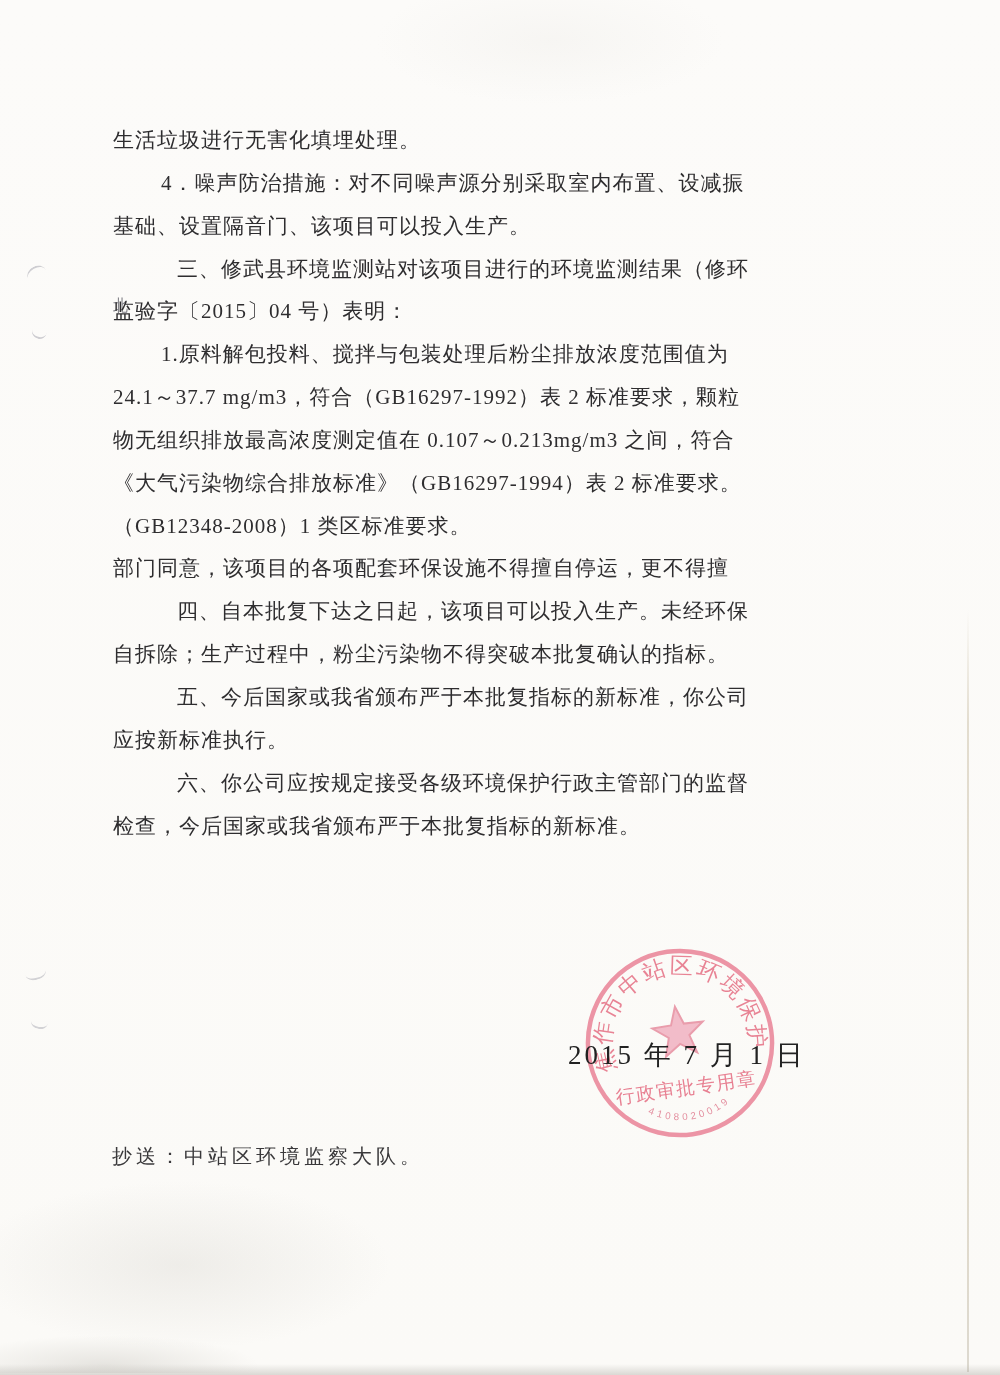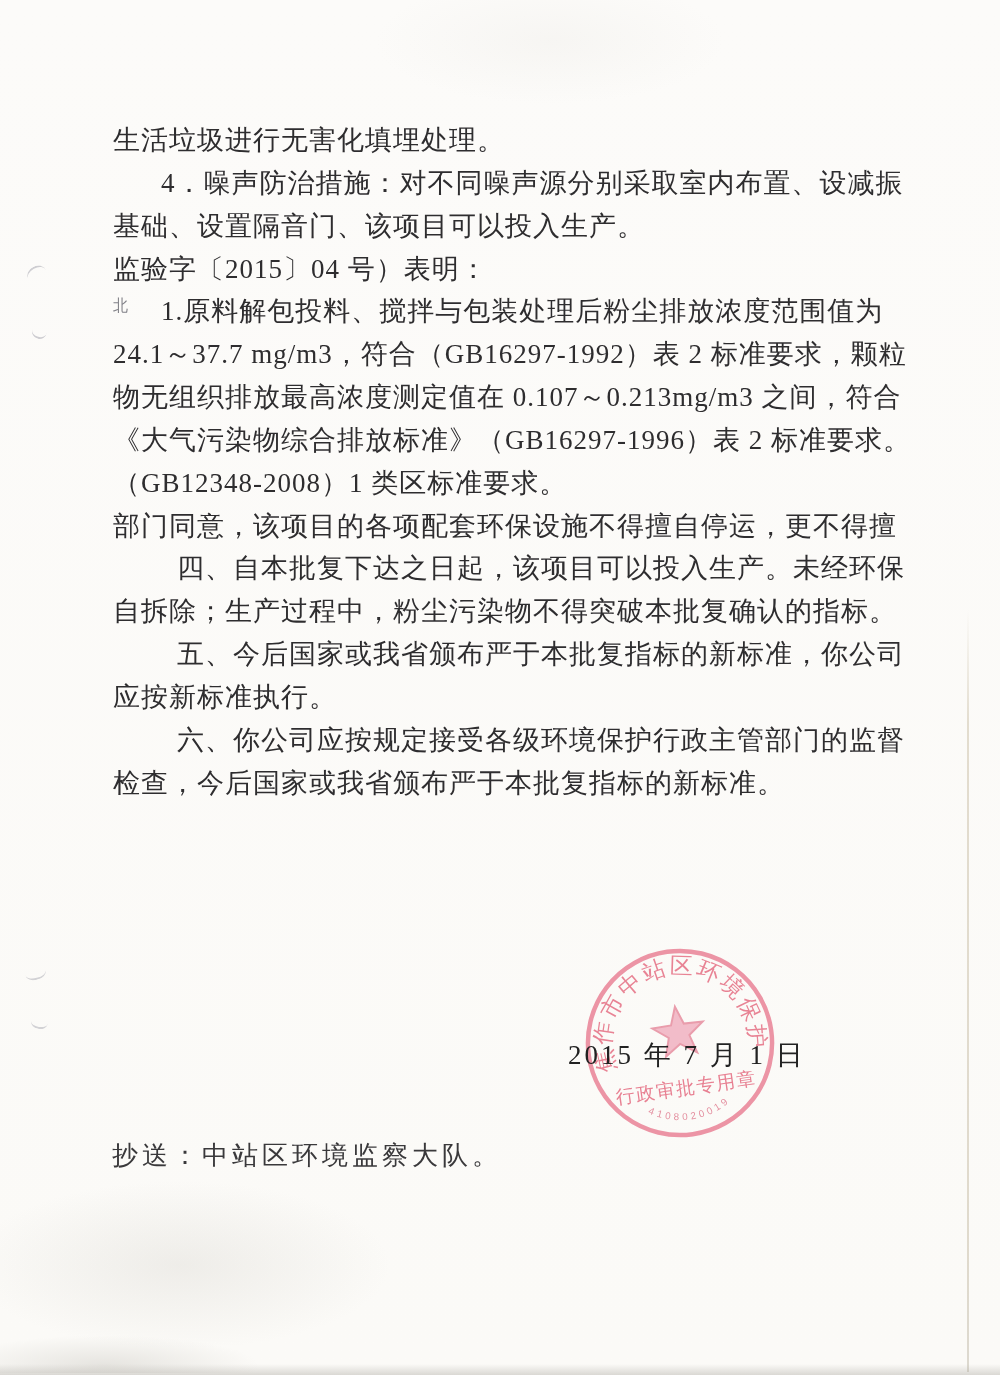--- a/index.html
+++ b/index.html
@@ -12,34 +12,34 @@
   .page{
     position:relative;width:1000px;height:1375px;
     background:
       radial-gradient(ellipse 300px 120px at 18% 92%, rgba(205,202,195,0.28), rgba(205,202,195,0) 70%),
       radial-gradient(ellipse 250px 90px at 55% 3%, rgba(222,220,214,0.18), rgba(222,220,214,0) 70%),
       linear-gradient(#fcfbf9,#fbfaf7);
   }
   
   .doc-lines{
     position:absolute;left:113px;top:119px;width:772px;
-    font-size:27px;color:#2e2d2f;
+    font-size:21px;color:#2e2d2f;
     letter-spacing:1px;
   }
   .ln{height:42.85px;line-height:42.85px;white-space:nowrap;}
   .ind1{padding-left:48px;}   
   .ind2{padding-left:64px;}   
   .date-line{
     position:absolute;left:568px;top:1038px;
     font-size:27px;line-height:34px;color:#222;
     letter-spacing:3px;white-space:nowrap;z-index:5;
   }
   .cc-line{
     position:absolute;left:112px;top:1136px;
-    font-size:26px;line-height:40px;color:#3a393b;
+    font-size:20px;line-height:40px;color:#3a393b;
     letter-spacing:4px;white-space:nowrap;
   }
   
   .seal{
     position:absolute;left:581px;top:944px;width:198px;height:198px;
     transform:rotate(-8deg);z-index:3;opacity:0.92;
   }
   .seal text{font-family:"Liberation Sans","DejaVu Sans",sans-serif;}
   
   .smudge{position:absolute;border-radius:50%;opacity:.55;}
@@ -76,25 +76,26 @@
   <div class="smudge sm4"></div>
   <div class="bleed">北</div>
   <div class="fold-line"></div>
   <div class="corner-blot"></div>
   <div class="bottom-shade"></div>
 
   <div class="doc-lines">
     <div class="ln">生活垃圾进行无害化填埋处理。</div>
     <div class="ln ind1">4．噪声防治措施：对不同噪声源分别采取室内布置、设减振</div>
     <div class="ln">基础、设置隔音门、该项目可以投入生产。</div>
+    <div class="ln ind2">三、修武县环境监测站对该项目进行的环境监测结果（修环</div>
     <div class="ln">监验字〔2015〕04 号）表明：</div>
     <div class="ln ind1">1.原料解包投料、搅拌与包装处理后粉尘排放浓度范围值为</div>
     <div class="ln">24.1～37.7 mg/m3，符合（GB16297-1992）表 2 标准要求，颗粒</div>
     <div class="ln">物无组织排放最高浓度测定值在 0.107～0.213mg/m3 之间，符合</div>
-    <div class="ln">《大气污染物综合排放标准》（GB16297-1996）表 2 标准要求。</div>
+    <div class="ln">《大气污染物综合排放标准》（GB16297-1994）表 2 标准要求。</div>
     <div class="ln">（GB12348-2008）1 类区标准要求。</div>
     <div class="ln">部门同意，该项目的各项配套环保设施不得擅自停运，更不得擅</div>
     <div class="ln ind2">四、自本批复下达之日起，该项目可以投入生产。未经环保</div>
     <div class="ln">自拆除；生产过程中，粉尘污染物不得突破本批复确认的指标。</div>
     <div class="ln ind2">五、今后国家或我省颁布严于本批复指标的新标准，你公司</div>
     <div class="ln">应按新标准执行。</div>
     <div class="ln ind2">六、你公司应按规定接受各级环境保护行政主管部门的监督</div>
     <div class="ln">检查，今后国家或我省颁布严于本批复指标的新标准。</div>
   </div>
 

